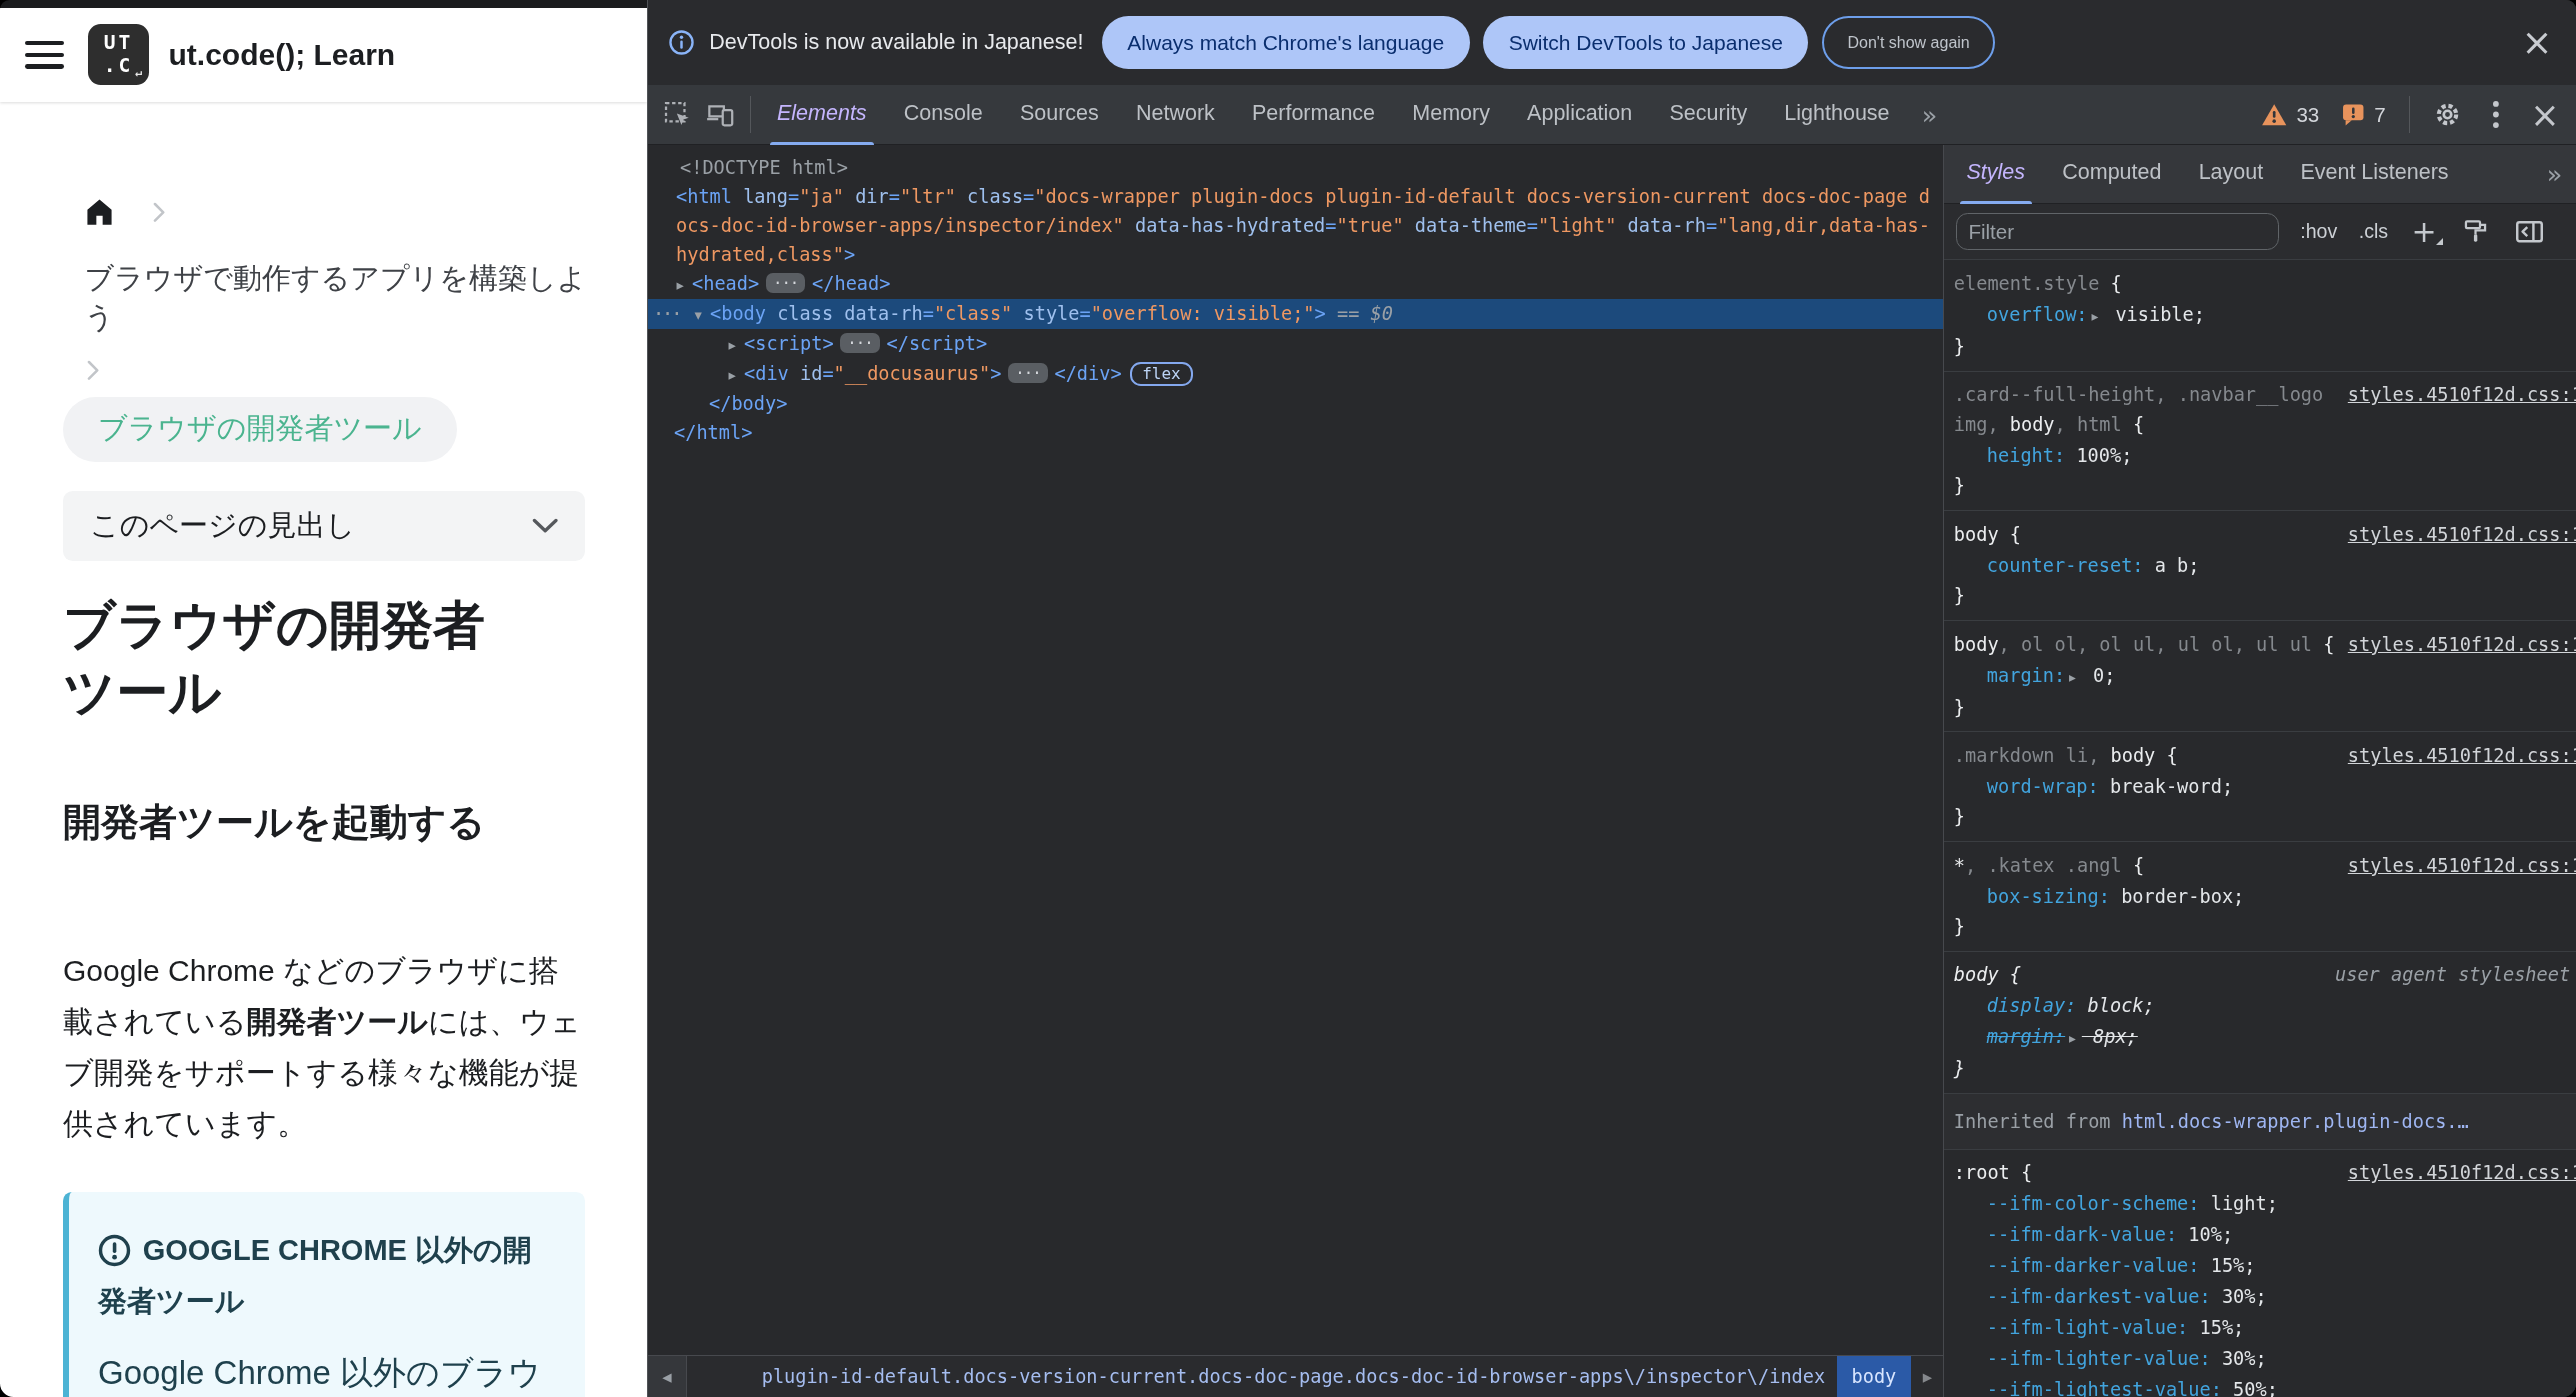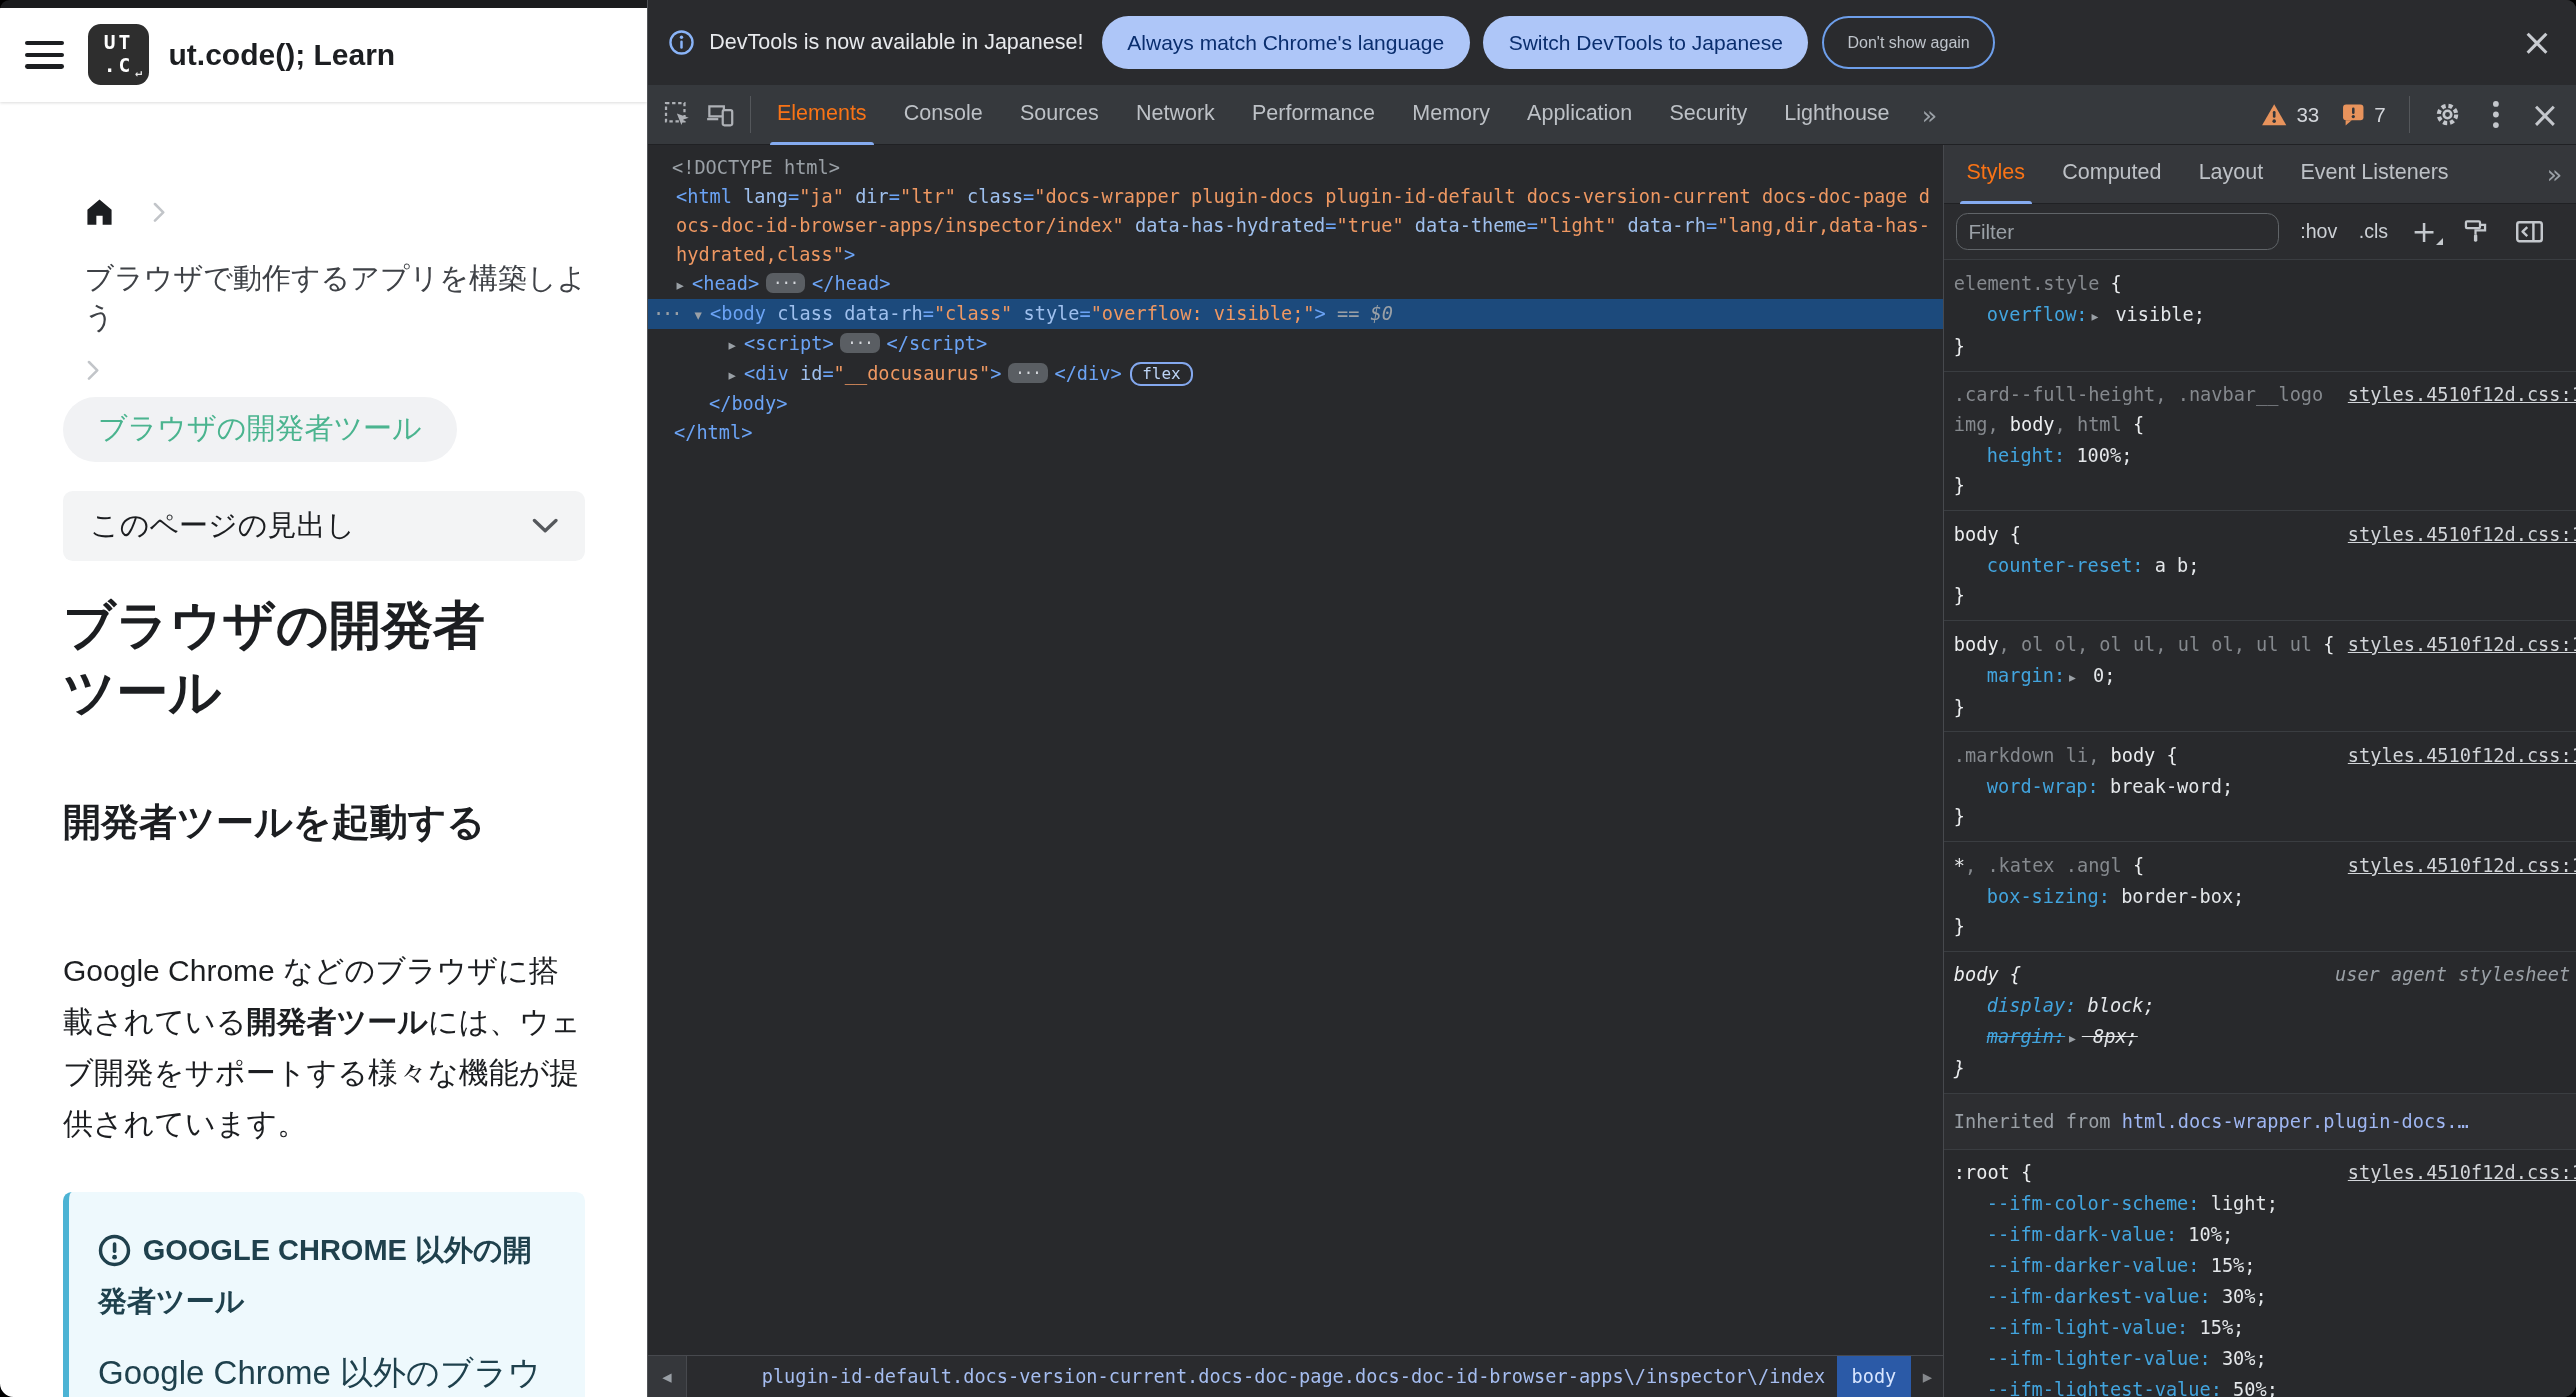--- a/index.html
+++ b/index.html
@@ -39,21 +39,21 @@
   .infobar { height:85px; background:#2a2b2e; display:flex; align-items:center; padding-left:19.6px; gap:14.7px; }
   .infobar-msg { color:#e8eaed; font-size:21.5px; margin-right:3.9px; }
   .btn-tonal { background:#aec6f8; color:#0a2e6e; border:none; border-radius:27px; height:53px; padding:0 25.4px; font-size:21px; font-family:inherit; cursor:pointer; }
   .btn-outline { background:transparent; color:#bfc4cb; border:2px solid #6d9eea; border-radius:27px; height:53px; padding:0 23.5px; font-size:16px; font-family:inherit; cursor:pointer; }
   .infobar-close { margin-left:auto; margin-right:23.5px; color:#c8cbd0; font-size:37px; line-height:37px; cursor:pointer; font-family:"DejaVu Sans", sans-serif; }
 
   .toolbar { height:60px; background:#36393d; display:flex; align-items:center; border-bottom:1px solid #202124; padding-left:7.8px; }
   .tool-ic { width:43px; height:43px; display:flex; align-items:center; justify-content:center; cursor:pointer; }
   .vsep { width:1px; height:37px; background:#54575b; margin:0 7.8px; }
   .dt-tab { padding:0 18.6px; height:60px; line-height:57px; font-size:21.5px; color:#bdc1c6; cursor:pointer; position:relative; white-space:nowrap; }
-  .dt-tab.active { color:#f97316; }
+  .dt-tab.active { color:#c4b5fd;font-style:italic; }
   .dt-tab.active::after { content:""; position:absolute; left:11.7px; right:11.7px; bottom:0; height:2.9px; background:#85abf0; border-radius:2.9px 2.9px 0 0; }
   .tab-more { color:#9aa0a6; font-size:25.4px; padding:0 13.7px; cursor:pointer; }
   .tb-right { margin-left:auto; display:flex; align-items:center; gap:9.8px; padding-right:11.7px; }
   .count-badge { display:flex; align-items:center; gap:8.8px; color:#d2d5da; font-size:20.6px; cursor:pointer; margin:0 5.9px; }
   .icon-btn { width:39px; height:39px; display:flex; align-items:center; justify-content:center; cursor:pointer; color:#c4c7cc; }
   .glyph { font-family:"DejaVu Sans", sans-serif; }
 
   
   .elements { position:absolute; left:0; top:145px; width:1296px; bottom:0; }
   .dom { position:absolute; inset:0 0 43px 0; overflow:hidden; padding-top:7.8px; font-family:"DejaVu Sans Mono", monospace; font-size:18.6px; }
@@ -228,21 +228,21 @@
               <circle cx="3" cy="13" r="2.6" fill="#c4c7cc"></circle>
               <circle cx="3" cy="22.5" r="2.6" fill="#c4c7cc"></circle>
             </svg>
         </div>
         <div class="icon-btn glyph" style="font-size:35px;">×</div>
       </div>
     </div>
 
     <div class="elements">
       <div class="dom" id="dom-tree">
-          <div class="tree-row" style="padding-left: 24px;"><span class="tk-g">&lt;!DOCTYPE html&gt;</span></div>
+          <div class="tree-row" style="padding-left: 32px;"><span class="tk-g">&lt;!DOCTYPE html&gt;</span></div>
           <div class="tree-row" style="padding-left: 28px;"><span class="tk-p">&lt;</span><span class="tk-t">html</span><span class="tk-a"> lang</span><span class="tk-p">=</span><span class="tk-v">"ja"</span><span class="tk-a"> dir</span><span class="tk-p">=</span><span class="tk-v">"ltr"</span><span class="tk-a"> class</span><span class="tk-p">=</span><span class="tk-v">"docs-wrapper plugin-docs plugin-id-default docs-version-current docs-doc-page docs-doc-id-browser-apps/inspector/index"</span><span class="tk-a"> data-has-hydrated</span><span class="tk-p">=</span><span class="tk-v">"true"</span><span class="tk-a"> data-theme</span><span class="tk-p">=</span><span class="tk-v">"light"</span><span class="tk-a"> data-rh</span><span class="tk-p">=</span><span class="tk-v">"lang,dir,data-has-hydrated,class"</span><span class="tk-p">&gt;</span></div>
           <div class="tree-row" style="padding-left: 44px;"><span class="tw">▸</span><span class="tk-p">&lt;</span><span class="tk-t">head</span><span class="tk-p">&gt;</span><span class="tk-d">···</span><span class="tk-p">&lt;/</span><span class="tk-t">head</span><span class="tk-p">&gt;</span></div>
           <div class="tree-row sel" style="padding-left: 62px;"><span class="gutter-dots">···</span><span class="tw">▾</span><span class="tk-p">&lt;</span><span class="tk-t">body</span><span class="tk-a"> class</span><span class="tk-a"> data-rh</span><span class="tk-p">=</span><span class="tk-v">"class"</span><span class="tk-a"> style</span><span class="tk-p">=</span><span class="tk-v">"overflow: visible;"</span><span class="tk-p">&gt;</span><span class="tk-gi"> == $0</span></div>
           <div class="tree-row" style="padding-left: 96px;"><span class="tw">▸</span><span class="tk-p">&lt;</span><span class="tk-t">script</span><span class="tk-p">&gt;</span><span class="tk-d">···</span><span class="tk-p">&lt;/</span><span class="tk-t">script</span><span class="tk-p">&gt;</span></div>
           <div class="tree-row" style="padding-left: 96px;"><span class="tw">▸</span><span class="tk-p">&lt;</span><span class="tk-t">div</span><span class="tk-a"> id</span><span class="tk-p">=</span><span class="tk-v">"__docusaurus"</span><span class="tk-p">&gt;</span><span class="tk-d">···</span><span class="tk-p">&lt;/</span><span class="tk-t">div</span><span class="tk-p">&gt;</span><span class="tk-b">flex</span></div>
           <div class="tree-row" style="padding-left: 61px;"><span class="tk-p">&lt;/</span><span class="tk-t">body</span><span class="tk-p">&gt;</span></div>
           <div class="tree-row" style="padding-left: 26px;"><span class="tk-p">&lt;/</span><span class="tk-t">html</span><span class="tk-p">&gt;</span></div>
         </div>
       <div class="crumbbar">
         <div class="crumb-back">◂</div>

